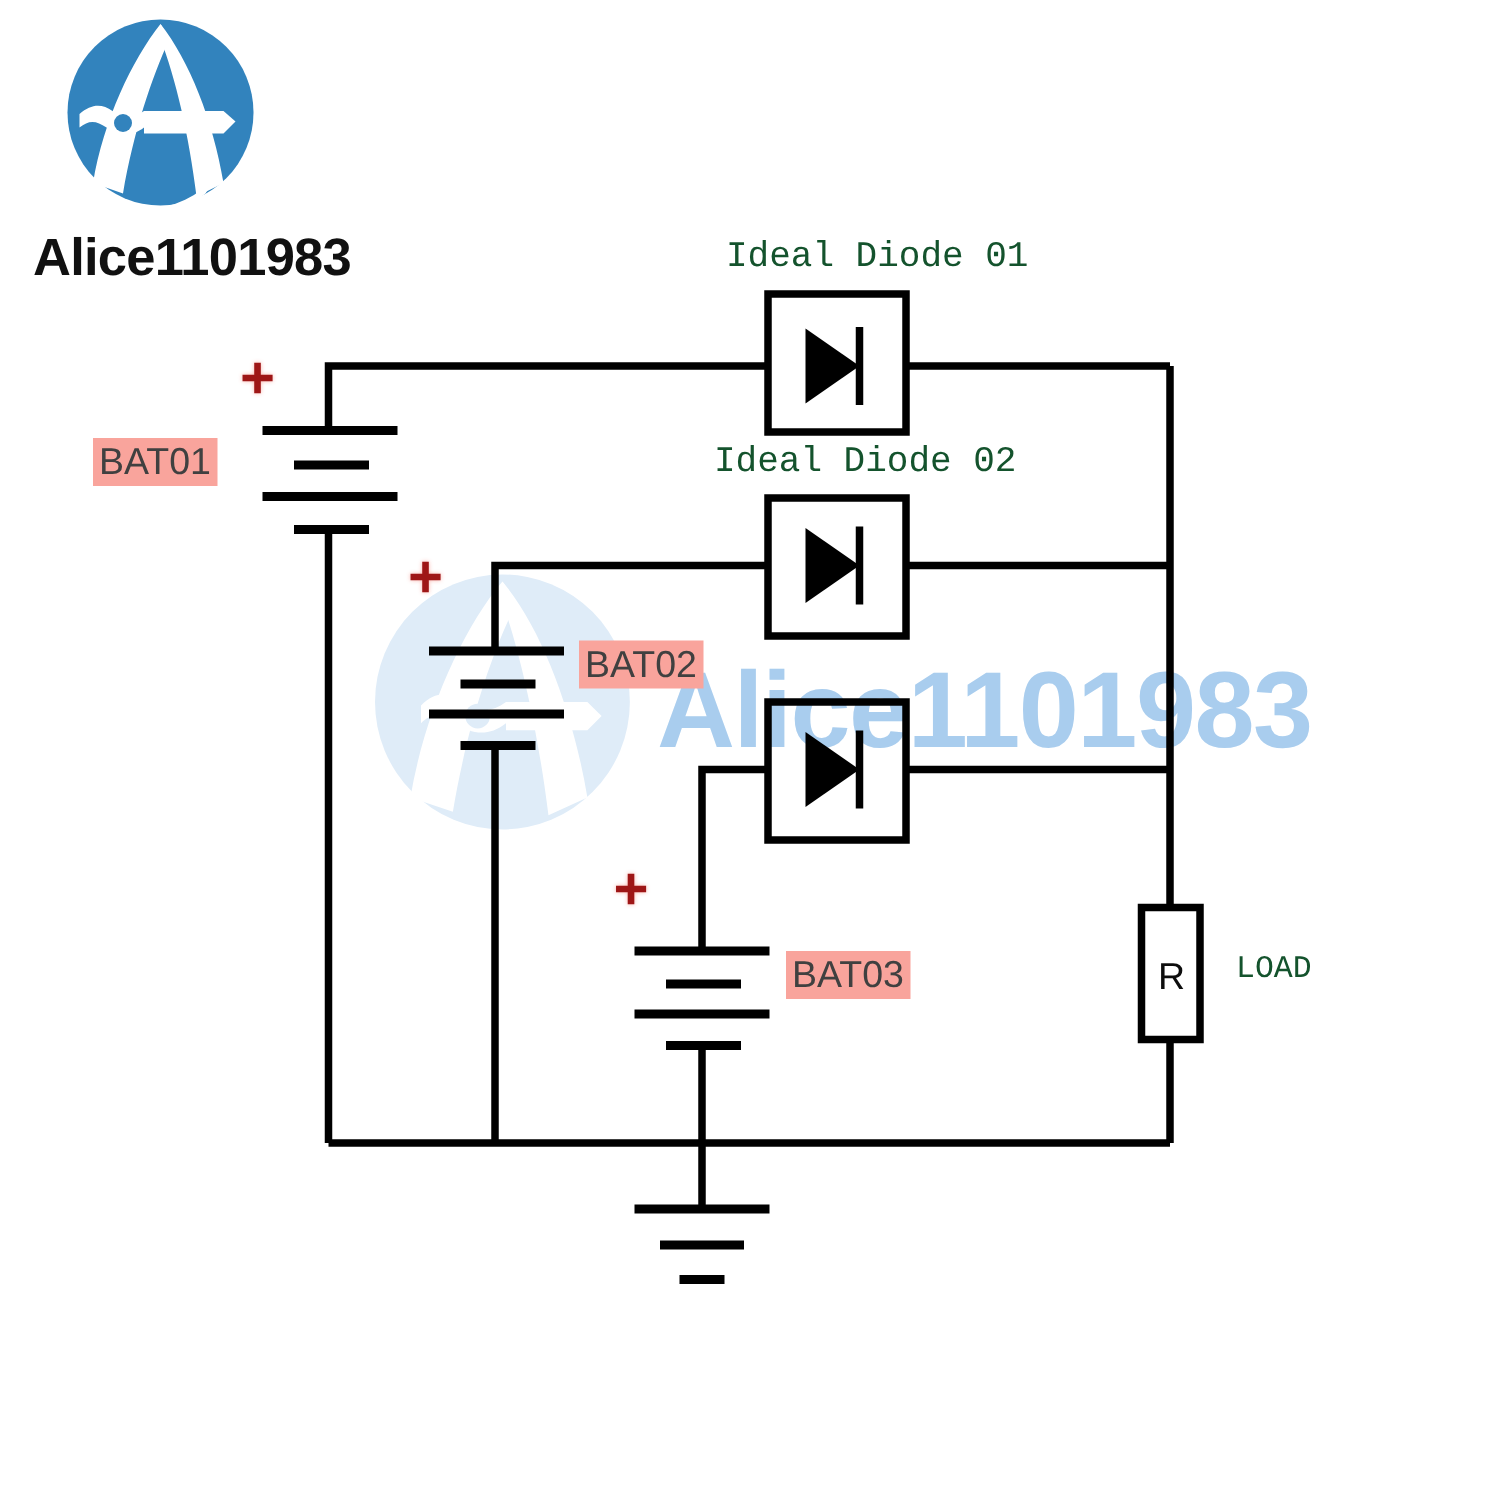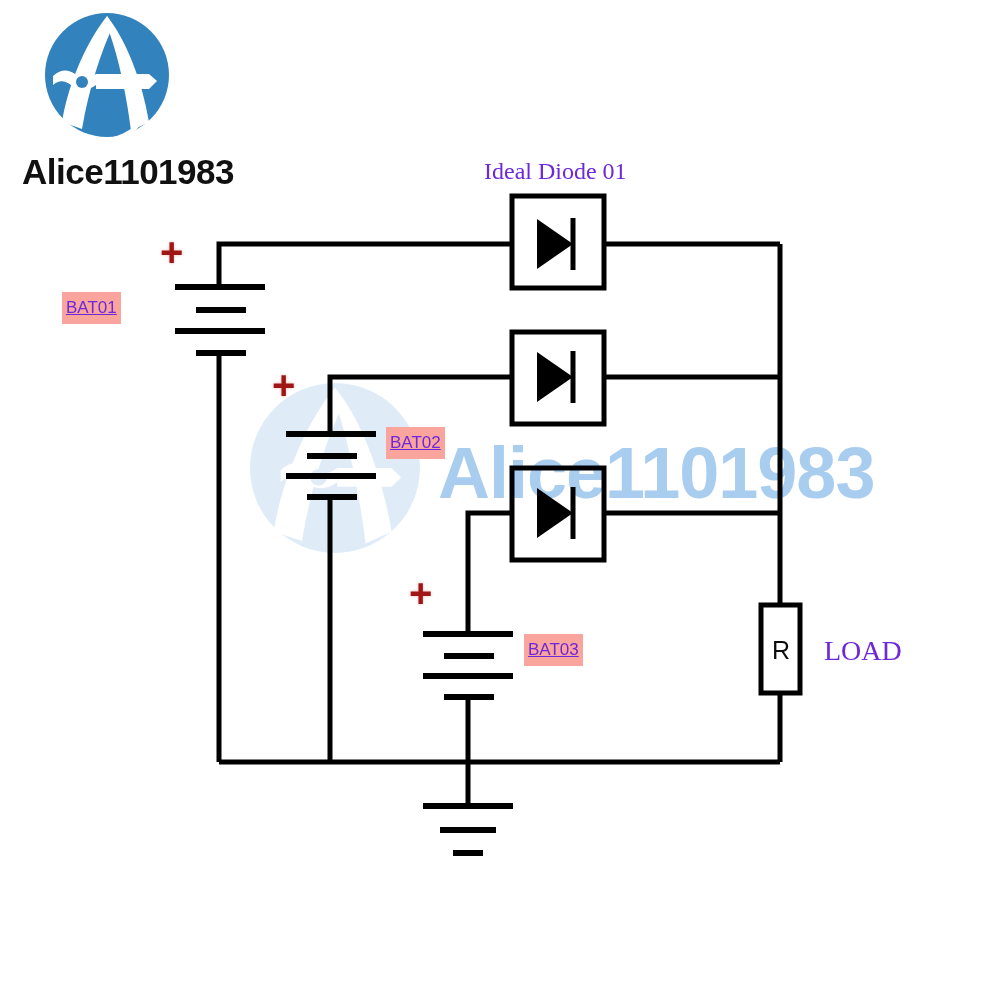--- a/index.html
+++ b/index.html
@@ -50,33 +50,32 @@
     font-size: 35px;
     font-weight: bold;
     color: #111111;
     letter-spacing: -0.5px;
     font-family: "Liberation Sans", sans-serif;
     white-space: nowrap;
   }
   .hl-label {
     position: absolute;
     background: #f9a49c;
-    color: #6d28d9;
-    font-size: 17px;
+    color: #404040;
+    font-size: 25px;
     font-family: "Liberation Sans", sans-serif;
     line-height: 32px;
     padding: 0 4px;
     white-space: nowrap;
-    text-decoration: underline;
   }
   .plain-label {
     position: absolute;
-    color: #6d28d9;
+    color: #14532d;
     font-size: 24px;
-    font-family: Liberation Serif, serif;
+    font-family: Liberation Mono, monospace;
     white-space: nowrap;
   }
   .plus-sign {
     position: absolute;
     color: #9e1616;
     font-size: 40px;
     font-weight: bold;
     line-height: 40px;
     font-family: "Liberation Sans", sans-serif;
     text-shadow: 0 0 3px rgba(249,164,156,0.85);
@@ -202,16 +201,17 @@
 
   <div class="plus-sign" style="left:160px; top:232px;">+</div>
   <div class="plus-sign" style="left:272px; top:365px;">+</div>
   <div class="plus-sign" style="left:409px; top:573px;">+</div>
 
   <div class="hl-label" style="left:62px; top:292px;">BAT01</div>
   <div class="hl-label" style="left:386px; top:427px;">BAT02</div>
   <div class="hl-label" style="left:524px; top:634px;text-align:right;">BAT03</div>
 
   <div class="plain-label" style="left:484px; top:158px;">Ideal Diode 01</div>
-
-  <div class="plain-label" style="left:824px; top:635px; font-size:28px;">LOAD</div>
+  <div class="plain-label" style="left:476px; top:295px;">Ideal Diode 02</div>
+
+  <div class="plain-label" style="left:824px; top:635px; font-size:21px;">LOAD</div>
 
 </div>
 
 </body></html>

